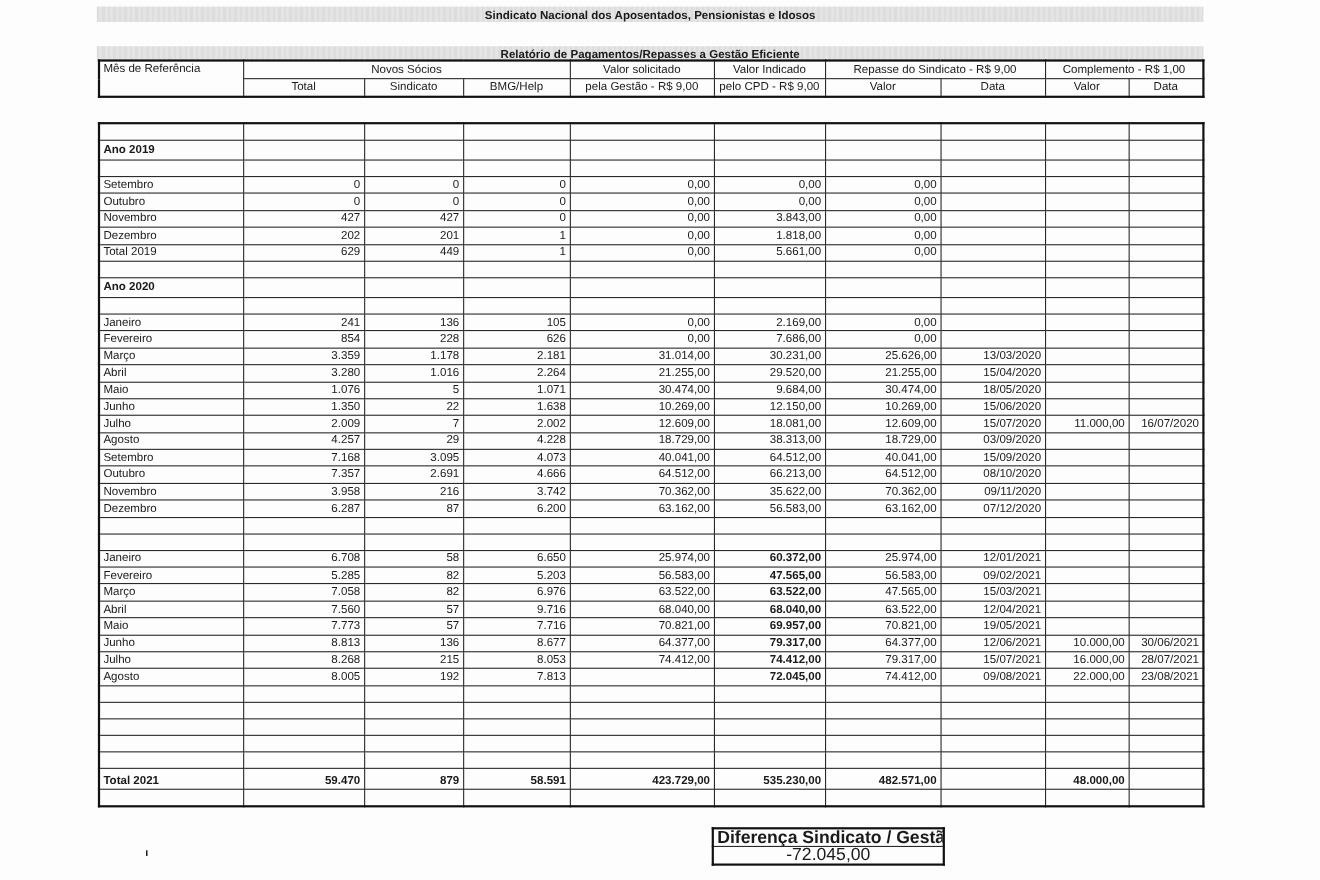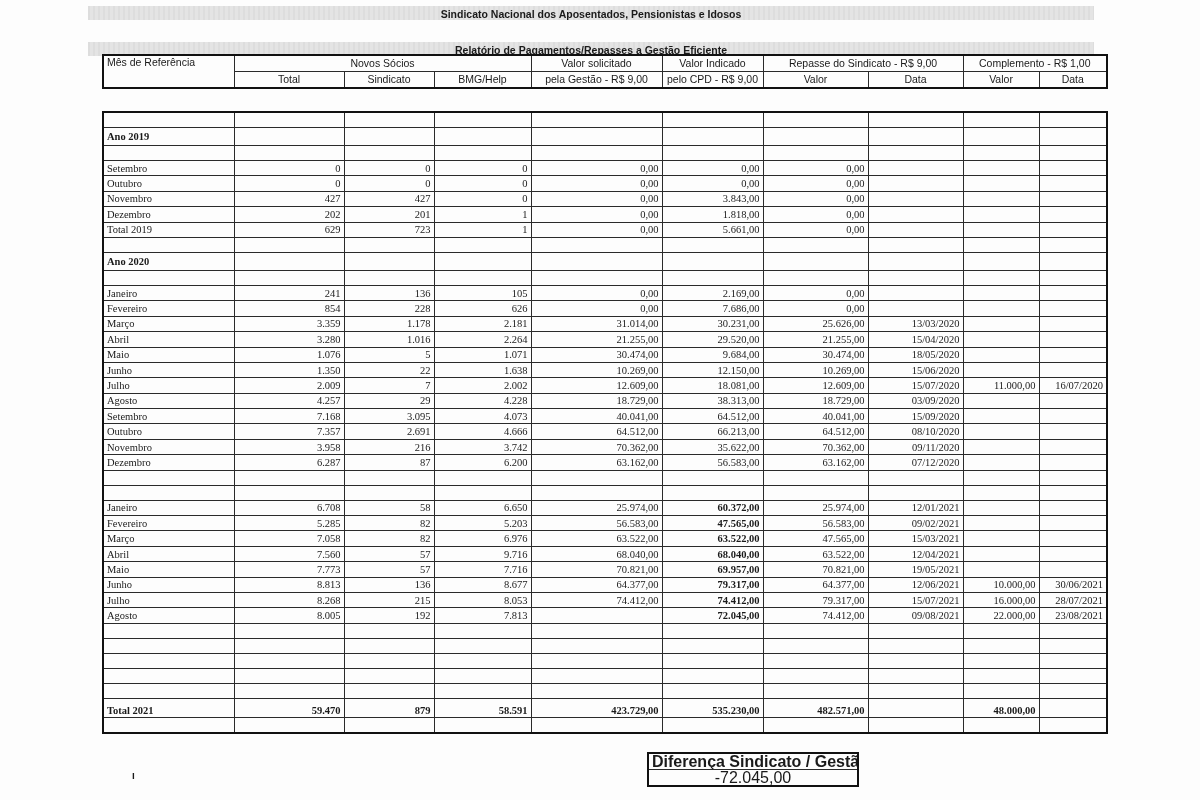--- a/index.html
+++ b/index.html
@@ -1,20 +1,20 @@
 <!DOCTYPE html>
 <html><head>
 <meta charset="utf-8">
 <style>
   html,body{margin:0;padding:0;}
   body{width:1200px;height:800px;background:#fdfdfd;font-family:"Liberation Sans",sans-serif;color:#1a1a1a;position:relative;overflow:hidden;}
   .band{position:absolute;left:88px;width:1006px;height:14px;background:#e4e4e4;
         background-image:repeating-linear-gradient(90deg,rgba(0,0,0,0.03) 0 2px,transparent 2px 5px);}
   .band-title{position:absolute;left:88px;width:1006px;text-align:center;font-weight:bold;font-size:10.5px;}
-  table{border-collapse:collapse;position:absolute;left:102px;table-layout:fixed;font-size:10.5px;}
+  table{border-collapse:collapse;position:absolute;left:89px;table-layout:fixed;font-size:10.5px;}
   td{border:1px solid #2a2a2a;padding:0 3px;height:14.4px;line-height:13px;white-space:nowrap;overflow:hidden;}
   .hdr td{text-align:center;height:15px;}
   .num{text-align:right;}
   .bold{font-weight:bold;}
   .sec td{height:17px;}
   .tot td{height:18px;vertical-align:bottom;}
   .blank td{height:14px;}
   .outer{border:2px solid #111;}
   .diff{position:absolute;left:647px;top:752px;border-collapse:collapse;width:212px;}
   .diff td{text-align:center;height:15px;font-size:16px;}
@@ -57,21 +57,21 @@
     <td>pela Gestão - R$ 9,00</td>
     <td>pelo CPD - R$ 9,00</td>
     <td>Valor</td>
     <td>Data</td>
     <td>Valor</td>
     <td>Data</td>
   </tr>
 </tbody>
   </table>
 
-<table class="outer" id="body-table" style="top:111px;width:1004px;font-family:Liberation Serif, serif;">
+<table class="outer" id="body-table" style="top:111px;width:1004px;">
   <colgroup>
     <col style="width:131px">
       <col style="width:110px">
       <col style="width:90px">
       <col style="width:97px">
     <col style="width:131px">
       <col style="width:101px">
       <col style="width:105px">
       <col style="width:95px">
     <col style="width:76px">
@@ -158,21 +158,21 @@
         <td class="num">0,00</td>
         <td class="num">1.818,00</td>
         <td class="num">0,00</td>
         <td class="num" style="text-align: right;"></td>
         <td class="num"></td>
         <td class="num" style="text-align: right;"></td>
       </tr>
       <tr>
         <td>Total 2019</td>
         <td class="num">629</td>
-        <td class="num">723</td>
+        <td class="num">449</td>
         <td class="num">1</td>
         <td class="num">0,00</td>
         <td class="num">5.661,00</td>
         <td class="num">0,00</td>
         <td class="num" style="text-align: right;"></td>
         <td class="num"></td>
         <td class="num" style="text-align: right;"></td>
       </tr>
       <tr class="blank">
         <td></td>

